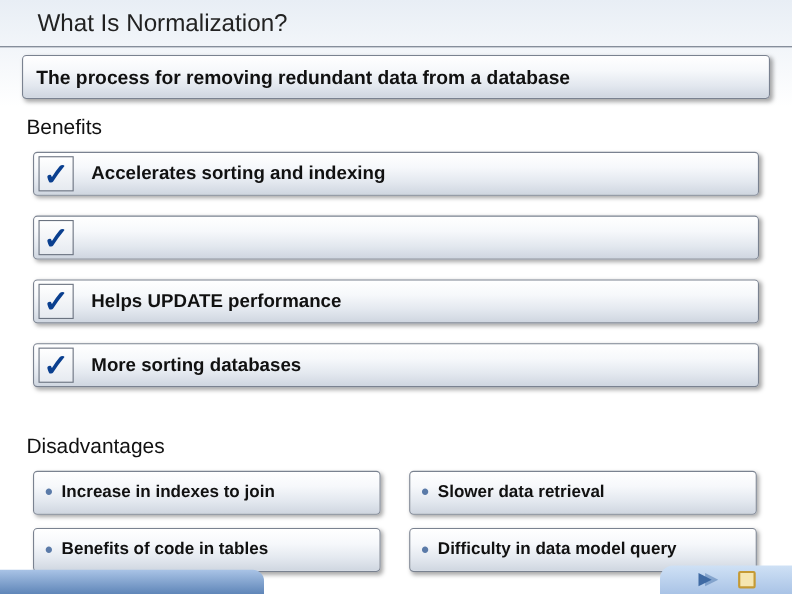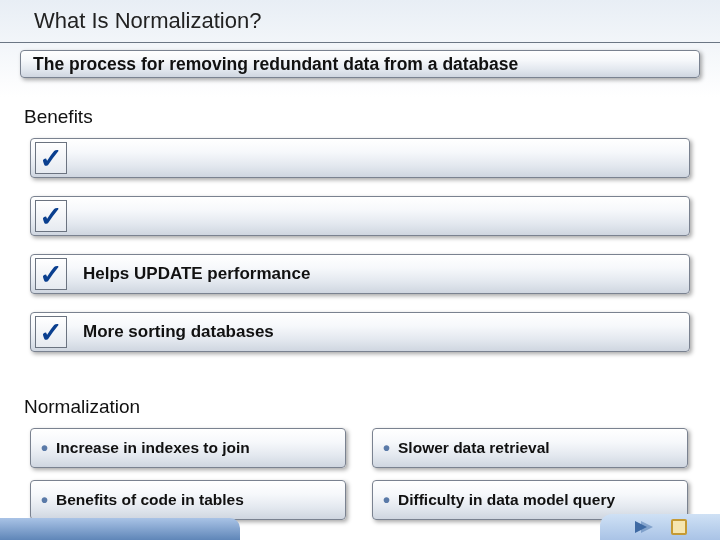--- a/index.html
+++ b/index.html
@@ -18,21 +18,21 @@
 
   .bar {
     position: absolute;
     border: 1px solid #7a8290;
     border-radius: 4px;
     background: linear-gradient(to bottom, #ffffff 0%, #f6f8fb 35%, #e3e8ef 70%, #cfd6e0 100%);
     box-shadow: 2px 2px 4px rgba(0,0,0,0.35);
   }
 
   .definition {
-    left: 20px; top: 50px; width: 680px; height: 28px;
+    left: 20px; top: 50px; width: 680px; height: 40px;
     display: flex; align-items: center; padding: 0 12px;
   }
   .definition span { font-size: 17.5px; font-weight: bold; color: #111; }
 
   .section-head {
     position: absolute; font-size: 19px; font-weight: normal; color: #111;
   }
   .benefits-head { left: 24px; top: 106px; }
   .disadv-head   { left: 24px; top: 396px; }
 
@@ -94,34 +94,35 @@
   <div class="hr"></div>
 
   <div class="bar definition">
     <span>The process for removing redundant data from a database</span>
   </div>
 
   <div class="section-head benefits-head">Benefits</div>
 
   <div class="bar benefit b1">
     <div class="checkbox">✓</div>
+    <div class="btxt">Accelerates sorting and indexing</div>
   </div>
   <div class="bar benefit b2">
     <div class="checkbox">✓</div>
   </div>
   <div class="bar benefit b3">
     <div class="checkbox">✓</div>
     <div class="btxt">Helps UPDATE performance</div>
   </div>
   <div class="bar benefit b4">
     <div class="checkbox">✓</div>
     <div class="btxt">More sorting databases</div>
   </div>
 
-  <div class="section-head disadv-head">Normalization</div>
+  <div class="section-head disadv-head">Disadvantages</div>
 
   <div class="bar disadv d1">
     <span class="bullet">•</span>
     <span class="dtxt">Increase in indexes to join</span>
   </div>
   <div class="bar disadv d2">
     <span class="bullet">•</span>
     <span class="dtxt">Slower data retrieval</span>
   </div>
   <div class="bar disadv d3">

